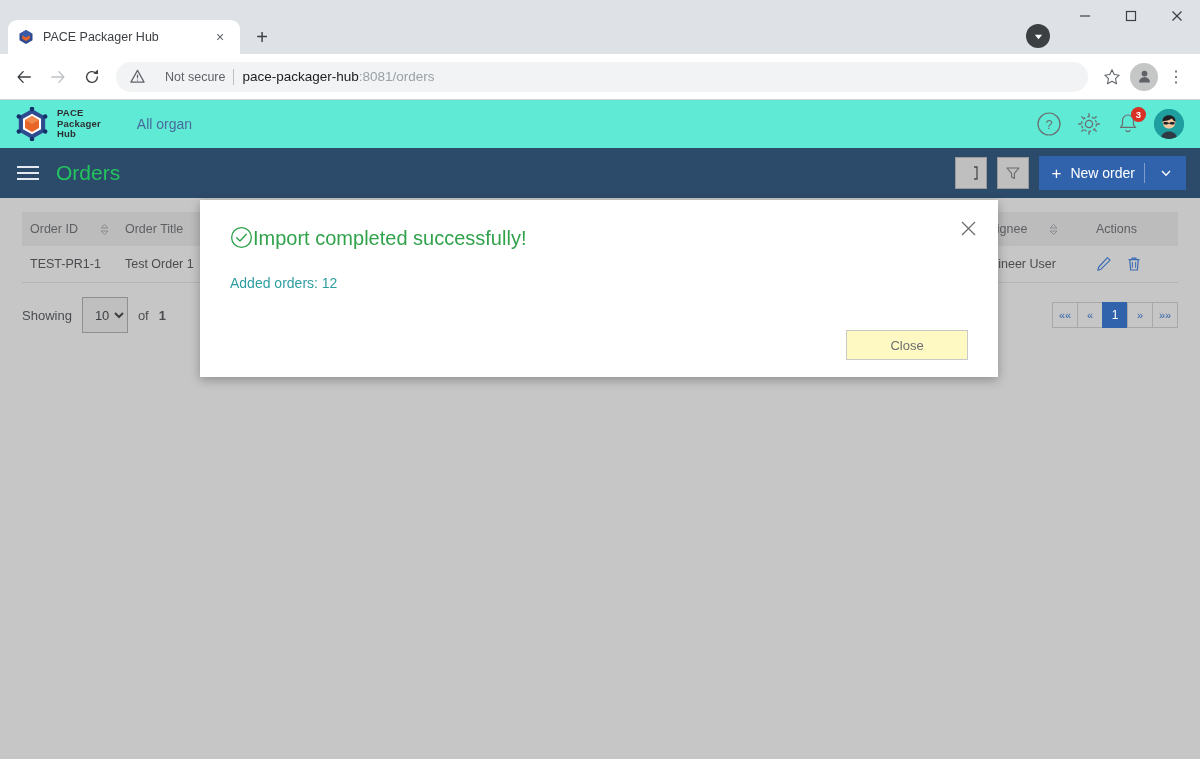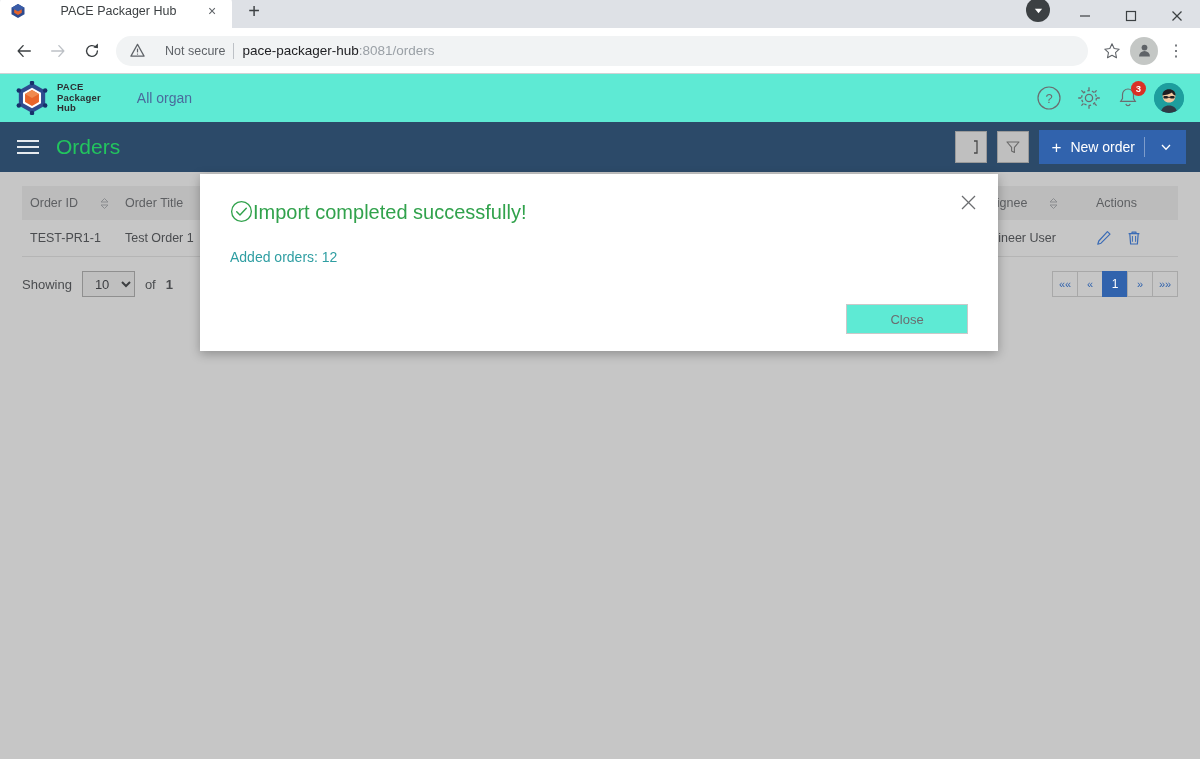--- a/index.html
+++ b/index.html
@@ -7,23 +7,23 @@
     width: 1200px; height: 759px;
     font-family: "Liberation Sans", sans-serif;
     background: #c6c6c6;
     overflow: hidden;
   }
 
   
   .browser { width: 1200px; height: 759px; position: relative; }
 
   .tabstrip {
-    height: 28px; background: #dee1e6;
+    height: 54px; background: #dee1e6;
     display: flex; align-items: flex-end; position: relative;
-    text-align: center;
+    padding-left: 8px;
   }
   .tab {
     height: 34px; width: 232px;
     background: #fff; border-radius: 9px 9px 0 0;
     display: flex; align-items: center; padding: 0 10px;
     position: relative;
   }
   .tab-favicon { width: 16px; height: 16px; flex: 0 0 16px; margin-right: 9px; }
   .tab-title {
     font-size: 12.5px; color: #3c4043; flex: 1 1 auto;
@@ -152,22 +152,22 @@
   }
   .actions-cell { display: flex; align-items: center; gap: 14px; }
   .act-ico { color: #3a6bb5; display: flex; }
 
   .tablefoot {
     display: flex; align-items: center; padding: 14px 22px;
     justify-content: space-between;
   }
   .showing { display: flex; align-items: center; gap: 10px; font-size: 13px; color: #4a4c4f; }
   .page-size {
-    height: 26px; background: #bfbfbf; border: 1px solid #8f8f8f;
-    font-size: 13px; color: #3c3e41; padding: 0 8px 0 8px;
+    height: 36px; background: #bfbfbf; border: 1px solid #8f8f8f;
+    font-size: 13px; color: #3c3e41; padding: 0 1px 0 8px;
     font-family: "Liberation Sans", sans-serif;
   }
   .showing b { font-weight: bold; }
   .pager { display: flex; }
   .pg {
     width: 26px; height: 26px; border: 1px solid #a8a8a8; background: #c6c6c6;
     display: flex; align-items: center; justify-content: center;
     font-size: 11px; color: #3163ad; margin-left: -1px;
   }
   .pg.active { background: #3163ad; color: #fff; border-color: #3163ad; font-size: 12px; }
@@ -183,21 +183,21 @@
     position: absolute; top: 16px; right: 18px; width: 24px; height: 24px;
     display: flex; align-items: center; justify-content: center; color: #6b6d70;
   }
   .modal-title {
     display: flex; align-items: center; 
     font-size: 20px; color: #31a24c; line-height: 1;
   }
   .modal-body { margin-top: 26px; font-size: 14px; color: #2f9ea2; }
   .modal-actions { position: absolute; right: 30px; bottom: 17px; }
   .close-btn {
-    width: 122px; height: 30px; background: #5eead4; border: 1px solid #c9c9c9;
+    width: 122px; height: 30px; background: #fef9c3; border: 1px solid #c9c9c9;
     font-size: 13px; color: #6b6d70; font-family: "Liberation Sans", sans-serif;
   }
 </style>
 </head>
 <body>
 
 <div class="browser">
 
   <div class="tabstrip">
     <div class="tab">

